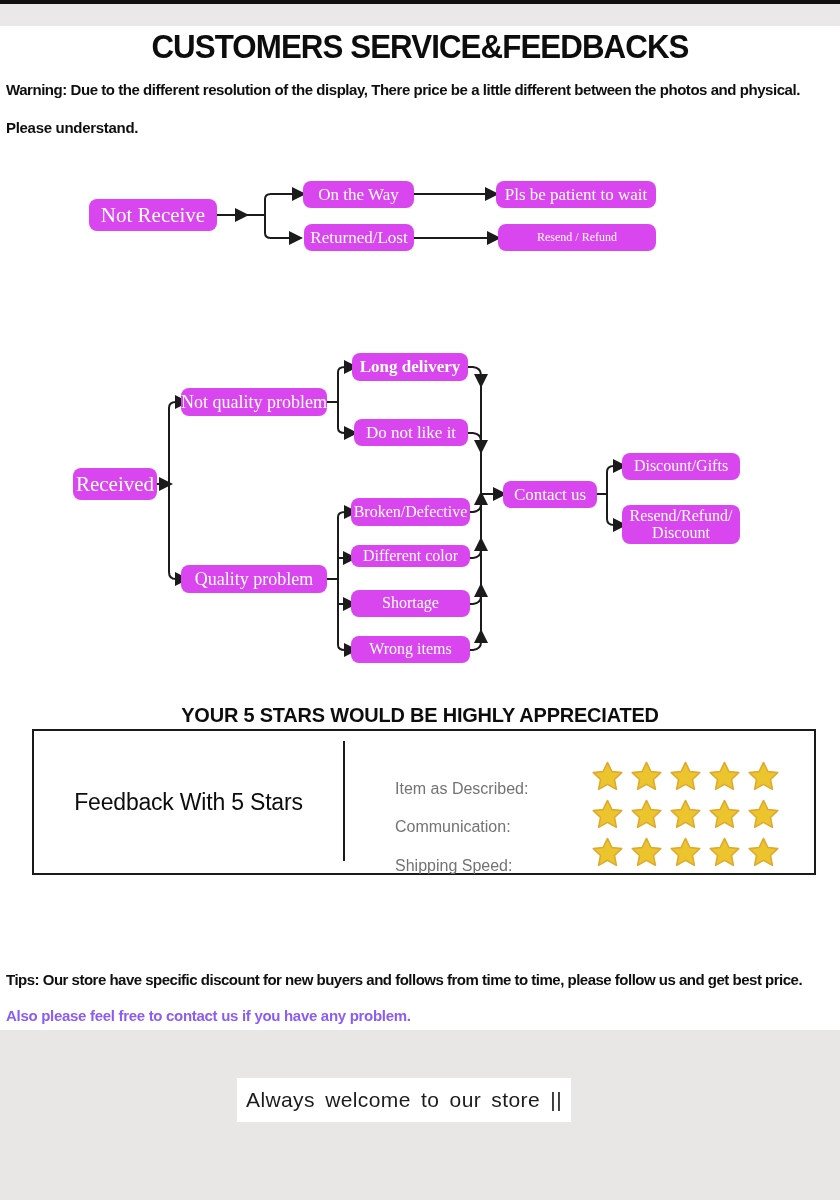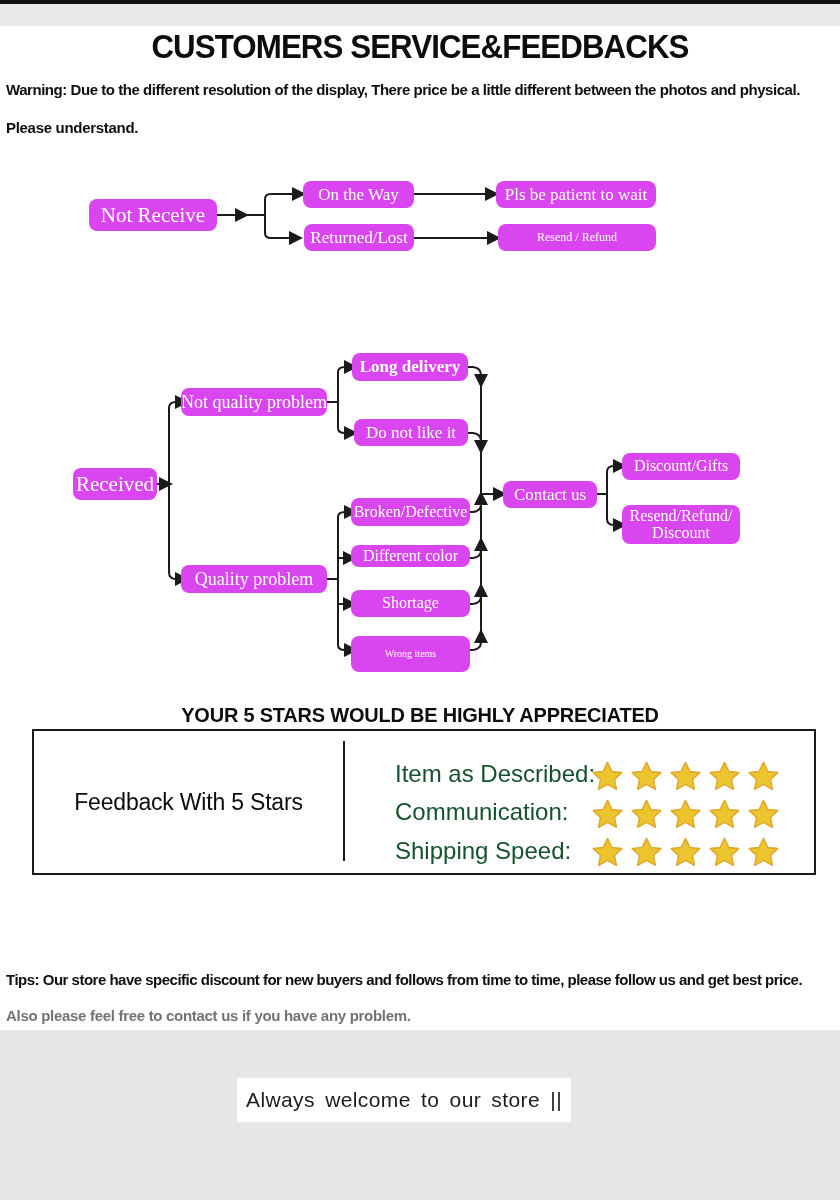--- a/index.html
+++ b/index.html
@@ -21,28 +21,28 @@
     font-family:"Liberation Serif",serif;line-height:1.05;z-index:2;}
 
   .stars-heading{position:absolute;left:0;top:703px;width:840px;text-align:center;
     font-size:21px;font-weight:bold;letter-spacing:-0.2px;transform:scaleX(0.95);color:#0d0d0d;}
 
   .feedback-box{position:absolute;left:32px;top:729px;width:780px;height:142px;
     border:2px solid #1a1a1a;background:#fff;}
   .fb-divider{position:absolute;left:309px;top:10px;width:2px;height:120px;background:#1a1a1a;}
   .fb-left{position:absolute;left:0;top:0;width:309px;height:100%;display:flex;
     align-items:center;justify-content:center;font-size:23px;font-weight:normal;letter-spacing:-0.2px;color:#0d0d0d;}
-  .fb-label{position:absolute;left:361px;font-size:24px;color:#14532d;line-height:24px;white-space:nowrap;}
+  .fb-label{position:absolute;left:361px;font-size:16px;color:#737373;line-height:24px;white-space:nowrap;margin-top:15px;}
   .fb-label.r1{top:31px;} .fb-label.r2{top:69px;} .fb-label.r3{top:108px;}
   .fb-stars{position:absolute;left:558px;display:flex;gap:8px;}
   .fb-stars.r1{top:30px;} .fb-stars.r2{top:68px;} .fb-stars.r3{top:106px;}
   .star{width:31px;height:30px;display:block;}
 
   .tips1{position:absolute;left:6px;top:971px;font-size:15px;font-weight:bold;letter-spacing:-0.5px;white-space:nowrap;color:#0f0f0f;}
-  .tips2{position:absolute;left:6px;top:1007px;font-size:15px;font-weight:bold;letter-spacing:-0.3px;color:#737373;}
+  .tips2{position:absolute;left:6px;top:1007px;font-size:15px;font-weight:bold;letter-spacing:-0.3px;color:#8b5cf6;}
 
   .footer-gray{position:absolute;left:0;top:1030px;width:840px;height:170px;background:#E9E6E6;}
   .welcome-box{position:absolute;left:237px;top:1078px;width:334px;height:44px;background:#ffffff;
     display:flex;align-items:center;justify-content:center;font-size:21px;color:#1c1c1c;
     letter-spacing:0.4px;word-spacing:4px;white-space:nowrap;}
 </style>
 </head>
 <body>
 
 <div id="page">
@@ -110,21 +110,21 @@
   <div class="fc-box" style="left:498px;top:224px;width:158px;height:27px;font-size:12px;">Resend / Refund</div>
 
   <div class="fc-box" style="left:73px;top:468px;width:84px;height:32px;font-size:21px;">Received</div>
   <div class="fc-box" style="left:181px;top:388px;width:146px;height:28px;font-size:18px;">Not quality problem</div>
   <div class="fc-box" style="left:352px;top:353px;width:116px;height:28px;font-size:17px;font-weight:bold;">Long delivery</div>
   <div class="fc-box" style="left:354px;top:419px;width:114px;height:27px;font-size:17px;">Do not like it</div>
   <div class="fc-box" style="left:181px;top:565px;width:146px;height:28px;font-size:18px;">Quality problem</div>
   <div class="fc-box" style="left:351px;top:498px;width:119px;height:28px;font-size:16px;">Broken/Defective</div>
   <div class="fc-box" style="left:351px;top:545px;width:119px;height:22px;font-size:16px;">Different color</div>
   <div class="fc-box" style="left:351px;top:590px;width:119px;height:27px;font-size:16px;">Shortage</div>
-  <div class="fc-box" style="left:351px;top:636px;width:119px;height:36px;font-size:10px;">Wrong items</div>
+  <div class="fc-box" style="left:351px;top:636px;width:119px;height:27px;font-size:16px;">Wrong items</div>
   <div class="fc-box" style="left:503px;top:481px;width:94px;height:27px;font-size:17px;">Contact us</div>
   <div class="fc-box" style="left:622px;top:453px;width:118px;height:27px;font-size:16px;">Discount/Gifts</div>
   <div class="fc-box" style="left:622px;top:505px;width:118px;height:39px;font-size:16px;padding:1px 6px;box-sizing:border-box;">Resend/Refund/ Discount</div>
 
   <div class="stars-heading">YOUR 5 STARS WOULD BE HIGHLY APPRECIATED</div>
 
   <div class="feedback-box">
     <div class="fb-left">Feedback With 5 Stars</div>
     <div class="fb-divider"></div>
 

